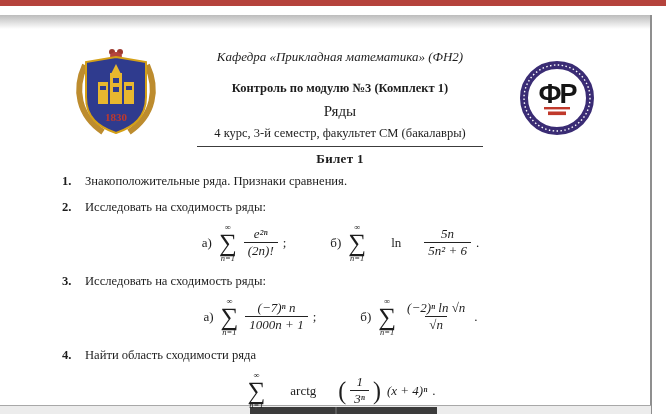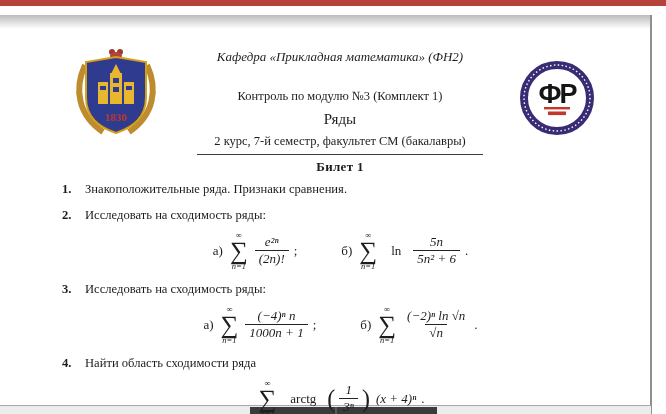--- a/index.html
+++ b/index.html
@@ -17,38 +17,38 @@
   .bottom-strip{position:absolute;bottom:0;left:0;right:15px;height:8px;background:#ececec;border-top:1px solid #a8a8a8;}
   .bottom-dark{position:absolute;bottom:0;left:250px;width:187px;height:7px;background:#3b3b3b;}
   .bottom-dark .divider{position:absolute;left:85px;top:0;bottom:0;width:2px;background:#5a5a5a;}
 
   
   .doc{position:absolute;top:29px;left:0;right:16px;bottom:9px;padding:16px 54px 0 62px;}
   .header-row{display:flex;align-items:flex-start;}
   .emblem-left{width:88px;flex:0 0 88px;margin-left:10px;}
   .emblem-right{width:74px;flex:0 0 74px;margin-top:16px;margin-right:2px;}
   .head-center{flex:1;text-align:center;padding:4px 6px 0 6px;}
-  .h1{font-style:italic;font-size:13px;margin-bottom:24px;}
-  .h2{font-weight:normal;font-size:12.5px;margin-bottom:7px;}
+  .h1{font-style:italic;font-size:13px;margin-bottom:16px;}
+  .h2{font-weight:bold;font-size:12.5px;margin-bottom:7px;}
   .h3{font-size:15px;margin-bottom:6px;}
   .h4{font-size:12.5px;margin-bottom:5px;}
   .rule{border-bottom:1.4px solid #3c3c3c;width:286px;margin:0 auto 4px auto;}
   .title{font-weight:bold;font-size:13px;letter-spacing:.3px;}
 
   .plist{margin-top:6px;}
   .pitem{position:relative;padding-left:23px;margin-bottom:9px;font-size:12.6px;line-height:1.35;}
   .pnum{position:absolute;left:0;top:0;font-weight:bold;}
   .ptext.justify{text-align:justify;letter-spacing:-0.15px;}
 
   
   .formula-row{display:flex;justify-content:center;align-items:center;gap:44px;margin:7px 0 10px 0;}
   .fitem{display:inline-flex;align-items:center;gap:5px;font-size:13px;white-space:nowrap;}
   .flabel{font-style:normal;}
   .mi{font-style:italic;}
-  .fn{font-style:normal;margin:0 7px;}
+  .fn{font-style:normal;margin:0 18px;}
   .sum{display:inline-flex;flex-direction:column;align-items:center;line-height:1;margin:0 2px;}
   .sum .lim{font-size:8.5px;line-height:1.1;}
   .sum .sigma{font-size:25px;line-height:.85;font-style:normal;}
   .frac{display:inline-flex;flex-direction:column;align-items:center;vertical-align:middle;line-height:1.25;}
   .frac .num{padding:0 4px;}
   .frac .den{border-top:1.2px solid #222;padding:0 4px;}
   .bigp{font-size:24px;font-weight:400;line-height:0;transform:scaleY(1.05);font-style:normal;margin:0 -1px;}
   .tail{margin-left:2px;text-align:center;}
 </style>
 </head>
@@ -81,21 +81,21 @@
       <rect x="41" y="42" width="6" height="5" fill="#2f3b8e"></rect>
       <rect x="28" y="41" width="6" height="4" fill="#2f3b8e"></rect>
       <rect x="54" y="41" width="6" height="4" fill="#2f3b8e"></rect>
       <text x="44" y="76" text-anchor="middle" font-size="11" font-weight="bold" fill="#c0392b" font-family="Liberation Serif, DejaVu Serif, serif">1830</text>
     </svg>
 
     <div class="head-center">
       <div class="h1">Кафедра «Прикладная математика» (ФН2)</div>
       <div class="h2">Контроль по модулю №3 (Комплект 1)</div>
       <div class="h3">Ряды</div>
-      <div class="h4">2 курс, 7-й семестр, факультет СМ (бакалавры)</div>
+      <div class="h4">4 курс, 3-й семестр, факультет СМ (бакалавры)</div>
       <div class="rule"></div>
       <div class="title">Билет 1</div>
     </div>
 
     <svg class="emblem-right" viewBox="0 0 74 74">
       <circle cx="37" cy="37" r="33" fill="#ffffff" stroke="#3a2c74" stroke-width="8"></circle>
       <circle cx="37" cy="37" r="33" fill="none" stroke="#ffffff" stroke-width="1.4" stroke-dasharray="1.5 2.4"></circle>
       <text x="37" y="42" text-anchor="middle" font-size="27" font-weight="bold" fill="#151515" letter-spacing="-2" font-family="Liberation Sans, DejaVu Sans, sans-serif">ФР</text>
       <rect x="24" y="46" width="26" height="2.4" fill="#c0392b"></rect>
       <rect x="28" y="50.5" width="18" height="3.6" fill="#c0392b"></rect>
@@ -148,21 +148,21 @@
       <span class="ptext">Исследовать на сходимость ряды:</span>
       <div class="formula-row">
         <span class="fitem">
           <span class="flabel">а)</span>
           <span class="sum">
             <span class="lim">∞</span>
             <span class="sigma">∑</span>
             <span class="lim mi">n=1</span>
           </span>
           <span class="frac">
-            <span class="num mi">(−4)ⁿ n</span>
+            <span class="num mi">(−7)ⁿ n</span>
             <span class="den mi">1000n + 1</span>
           </span>
           <span>;</span>
         </span>
         <span class="fitem">
           <span class="flabel">б)</span>
           <span class="sum">
             <span class="lim">∞</span>
             <span class="sigma">∑</span>
             <span class="lim mi">n=1</span>

